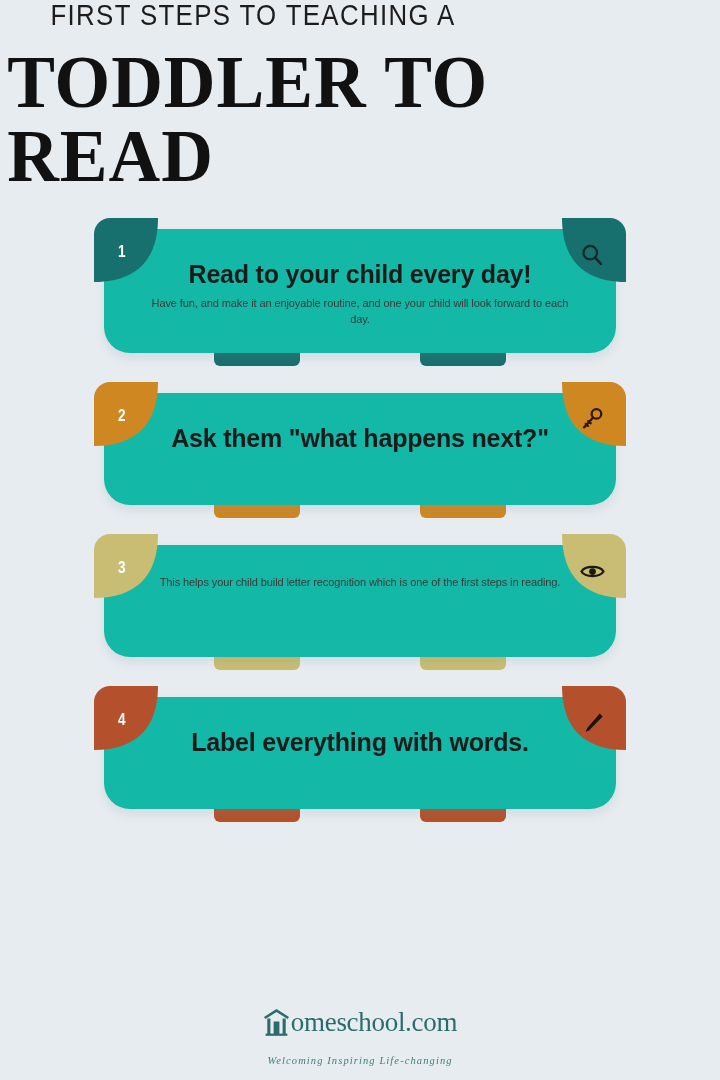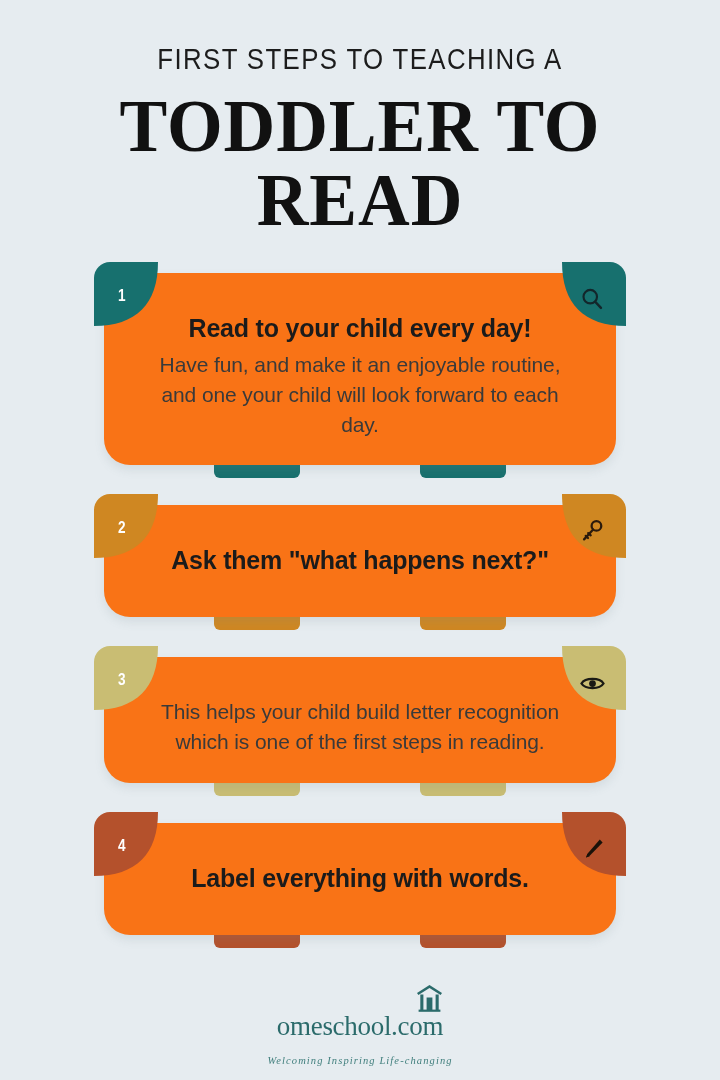--- a/index.html
+++ b/index.html
@@ -10,22 +10,20 @@
     width: 720px;
     height: 1080px;
     background: #e6ecf0;
     font-family: "Liberation Sans", sans-serif;
     overflow: hidden;
     position: relative;
   }
 
   
   .header {
-    padding-top: 44px;
-    text-align: center;
   }
   .kicker {
     font-family: "Liberation Sans", sans-serif;
     font-size: 30px;
     letter-spacing: 1.6px;
     color: #1c1c1c;
     font-weight: 400;
     transform: scaleX(0.86);
     line-height: 1;
     margin: 0;
@@ -48,41 +46,41 @@
     flex-direction: column;
     gap: 40px;
     align-items: center;
   }
   .card-wrap {
     position: relative;
     width: 512px;
   }
   .card {
     position: relative;
-    background: #f97316;
+    background: #14b8a6;
     border-radius: 26px;
     box-shadow: 0 5px 10px rgba(120,135,145,0.16);
-    padding: 40px 44px 26px 44px;
+    padding: 30px 44px 26px 44px;
     min-height: 112px;
     box-sizing: border-box;
     text-align: center;
     z-index: 2;
   }
   .card-title {
     font-family: "Liberation Sans", sans-serif;
     font-weight: 700;
     font-size: 25px;
     color: #1b1b1b;
     line-height: 1.2;
     margin: 0 0 7px 0;
     letter-spacing: -0.2px;
   }
   .card-body {
     font-family: "Liberation Sans", sans-serif;
-    font-size: 21px;
+    font-size: 11px;
     color: #3a3a3a;
     line-height: 1.42;
     margin: 0;
     letter-spacing: -0.1px;
   }
 
   
   .corner {
     position: absolute;
     top: -11px;
@@ -141,21 +139,20 @@
     position: absolute;
     left: 0;
     right: 0;
     bottom: 14px;
     text-align: center;
   }
   .logo-row {
     display: inline-flex;
     align-items: flex-end;
     gap: 1px;
-    flex-direction: column;
   }
   .logo-house { width: 27px; height: 29px; display: block; }
   .logo-house svg { display: block; width: 100%; height: 100%; }
   .logo-word {
     font-family: "Liberation Serif", serif;
     font-size: 27px;
     font-weight: 400;
     color: #2b6b6b;
     line-height: 1;
     letter-spacing: -0.3px;

